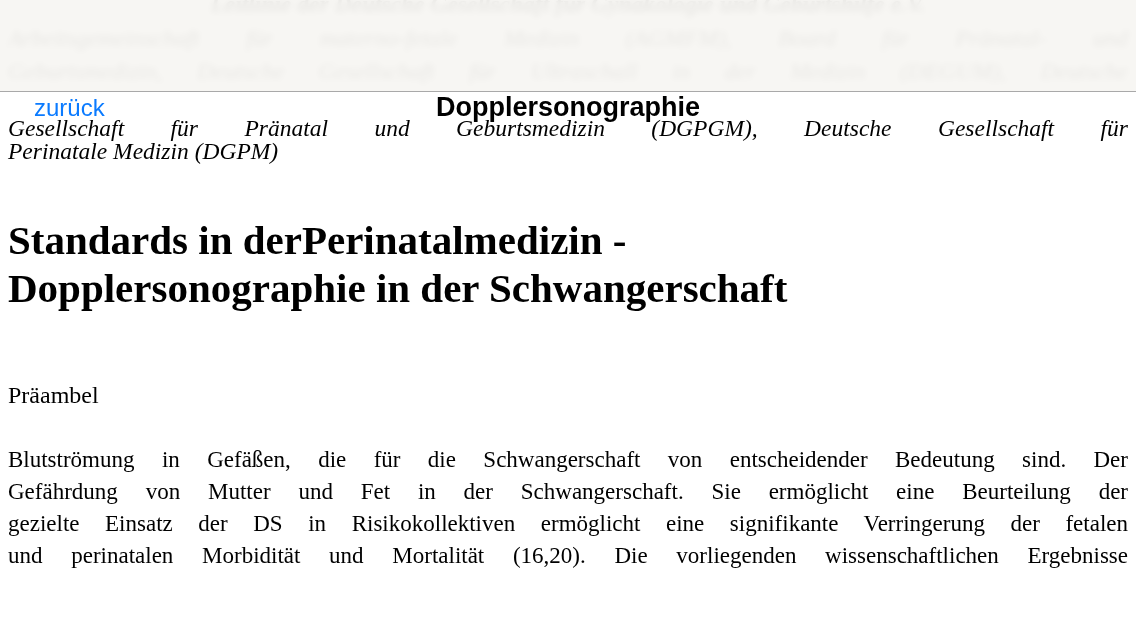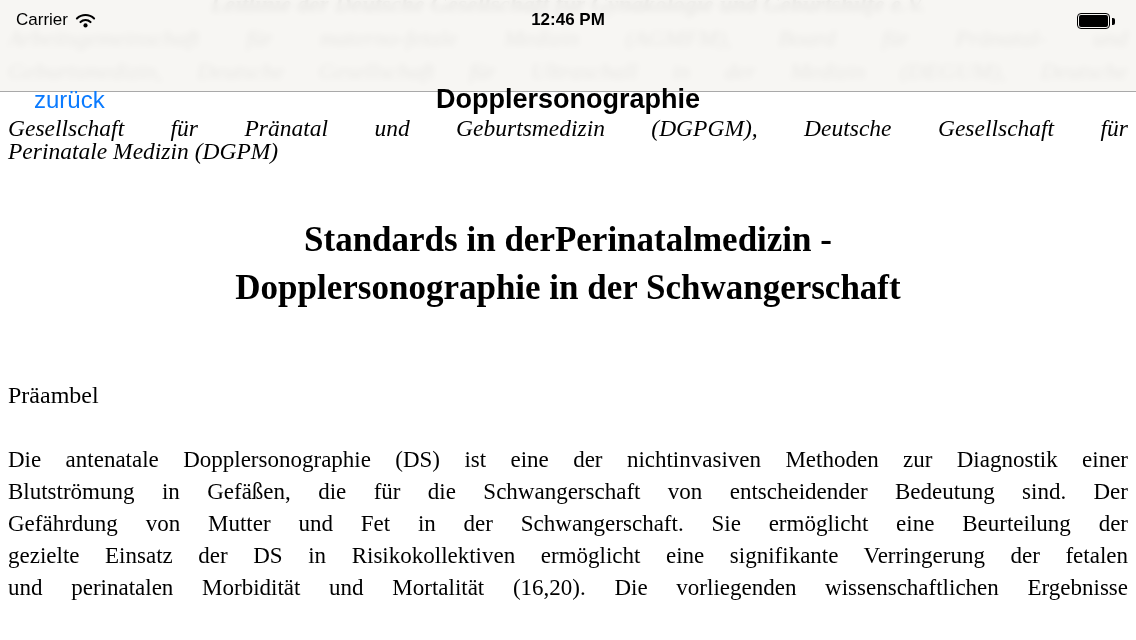--- a/index.html
+++ b/index.html
@@ -19,22 +19,22 @@
   }
   .faded-title{
     top:-12px;font-weight:bold;text-align:center;text-align-last:center;
   }
   .faded-2{top:22px;}
   .faded-3{top:55px;}
   .intro-1{top:96px;margin-top:16px;}
   .intro-2{top:135px;text-align:center;text-align-last:left;}
   .heading{
     position:absolute;top:216px;left:8px;right:8px;
-    text-align:center;font-weight:bold;
-    font-size:35px;line-height:48px;
+    text-align:left;font-weight:bold;
+    font-size:41px;line-height:48px;
   }
   .section-heading{
     position:absolute;top:382px;left:8px;right:8px;
     font-size:24px;font-weight:normal;
   }
   .paragraph{
     position:absolute;top:444px;left:8px;right:8px;
     font-size:23px;
   }
   .paragraph .pline{
@@ -67,21 +67,21 @@
     border:1.5px solid #000;border-radius:4px;box-sizing:border-box;
   }
   .battery-fill{
     position:absolute;left:1px;top:1px;right:1px;bottom:1px;
     background:#000;border-radius:2px;
   }
   .battery-nub{
     position:absolute;left:34.5px;top:4.5px;width:3px;height:7px;
     background:#000;border-radius:0 2px 2px 0;
   }
-  .nav-bar{position:absolute;top:32px;left:0;right:0;height:52px;}
+  .nav-bar{position:absolute;top:40px;left:0;right:0;height:52px;}
   .back-button{
     position:absolute;left:34px;top:53px;
     font-size:24px;line-height:30px;font-weight:500;
     color:#0b7bff;cursor:pointer;background:none;border:none;padding:0;
     font-family:"Liberation Sans","DejaVu Sans",sans-serif;
   }
   .nav-title{
     position:absolute;left:0;right:0;top:52px;text-align:center;
     font-size:27px;line-height:30px;font-weight:bold;
   }
@@ -99,51 +99,29 @@
     <div class="doc-line intro-2">Perinatale Medizin (DGPM)</div>
 
     <div class="heading">
       <div>Standards in derPerinatalmedizin -</div>
       <div>Dopplersonographie in der Schwangerschaft</div>
     </div>
 
     <div class="section-heading">Präambel</div>
 
     <div class="paragraph">
-      <div class="pline">Die antenatale Dopplersonographie (DS) ist eine der nichtinvasiven Methoden zur Diagnostik einer</div>
       <div class="pline">Blutströmung in Gefäßen, die für die Schwangerschaft von entscheidender Bedeutung sind. Der</div>
       <div class="pline">Gefährdung von Mutter und Fet in der Schwangerschaft. Sie ermöglicht eine Beurteilung der</div>
       <div class="pline">gezielte Einsatz der DS in Risikokollektiven ermöglicht eine signifikante Verringerung der fetalen</div>
       <div class="pline">und perinatalen Morbidität und Mortalität (16,20). Die vorliegenden wissenschaftlichen Ergebnisse</div>
     </div>
   </div>
 
   <header class="chrome">
 
-    <div class="status-bar">
-      <div class="carrier-group">
-        <span class="carrier-label">Carrier</span>
-        <span style="display:inline-block;line-height:0;">
-          <svg width="21" height="16" viewBox="0 0 24 18">
-            <path d="M2.2 7.2 A14.2 14.2 0 0 1 21.8 7.2" fill="none" stroke="#000" stroke-width="2.4" stroke-linecap="round"></path>
-            <path d="M6.3 11.3 A8.3 8.3 0 0 1 17.7 11.3" fill="none" stroke="#000" stroke-width="2.4" stroke-linecap="round"></path>
-            <circle cx="12" cy="15.2" r="2.4" fill="#000"></circle>
-          </svg>
-        </span>
-      </div>
-
-      <div class="status-time">12:46 PM</div>
-
-      <div class="battery">
-        <div class="battery-body">
-          <div class="battery-fill"></div>
-        </div>
-        <div class="battery-nub"></div>
-      </div>
-    </div>
 
     <div class="nav-bar">
       <button class="back-button">zurück</button>
       <div class="nav-title">Dopplersonographie</div>
     </div>
 
   </header>
 
 </div>
 

